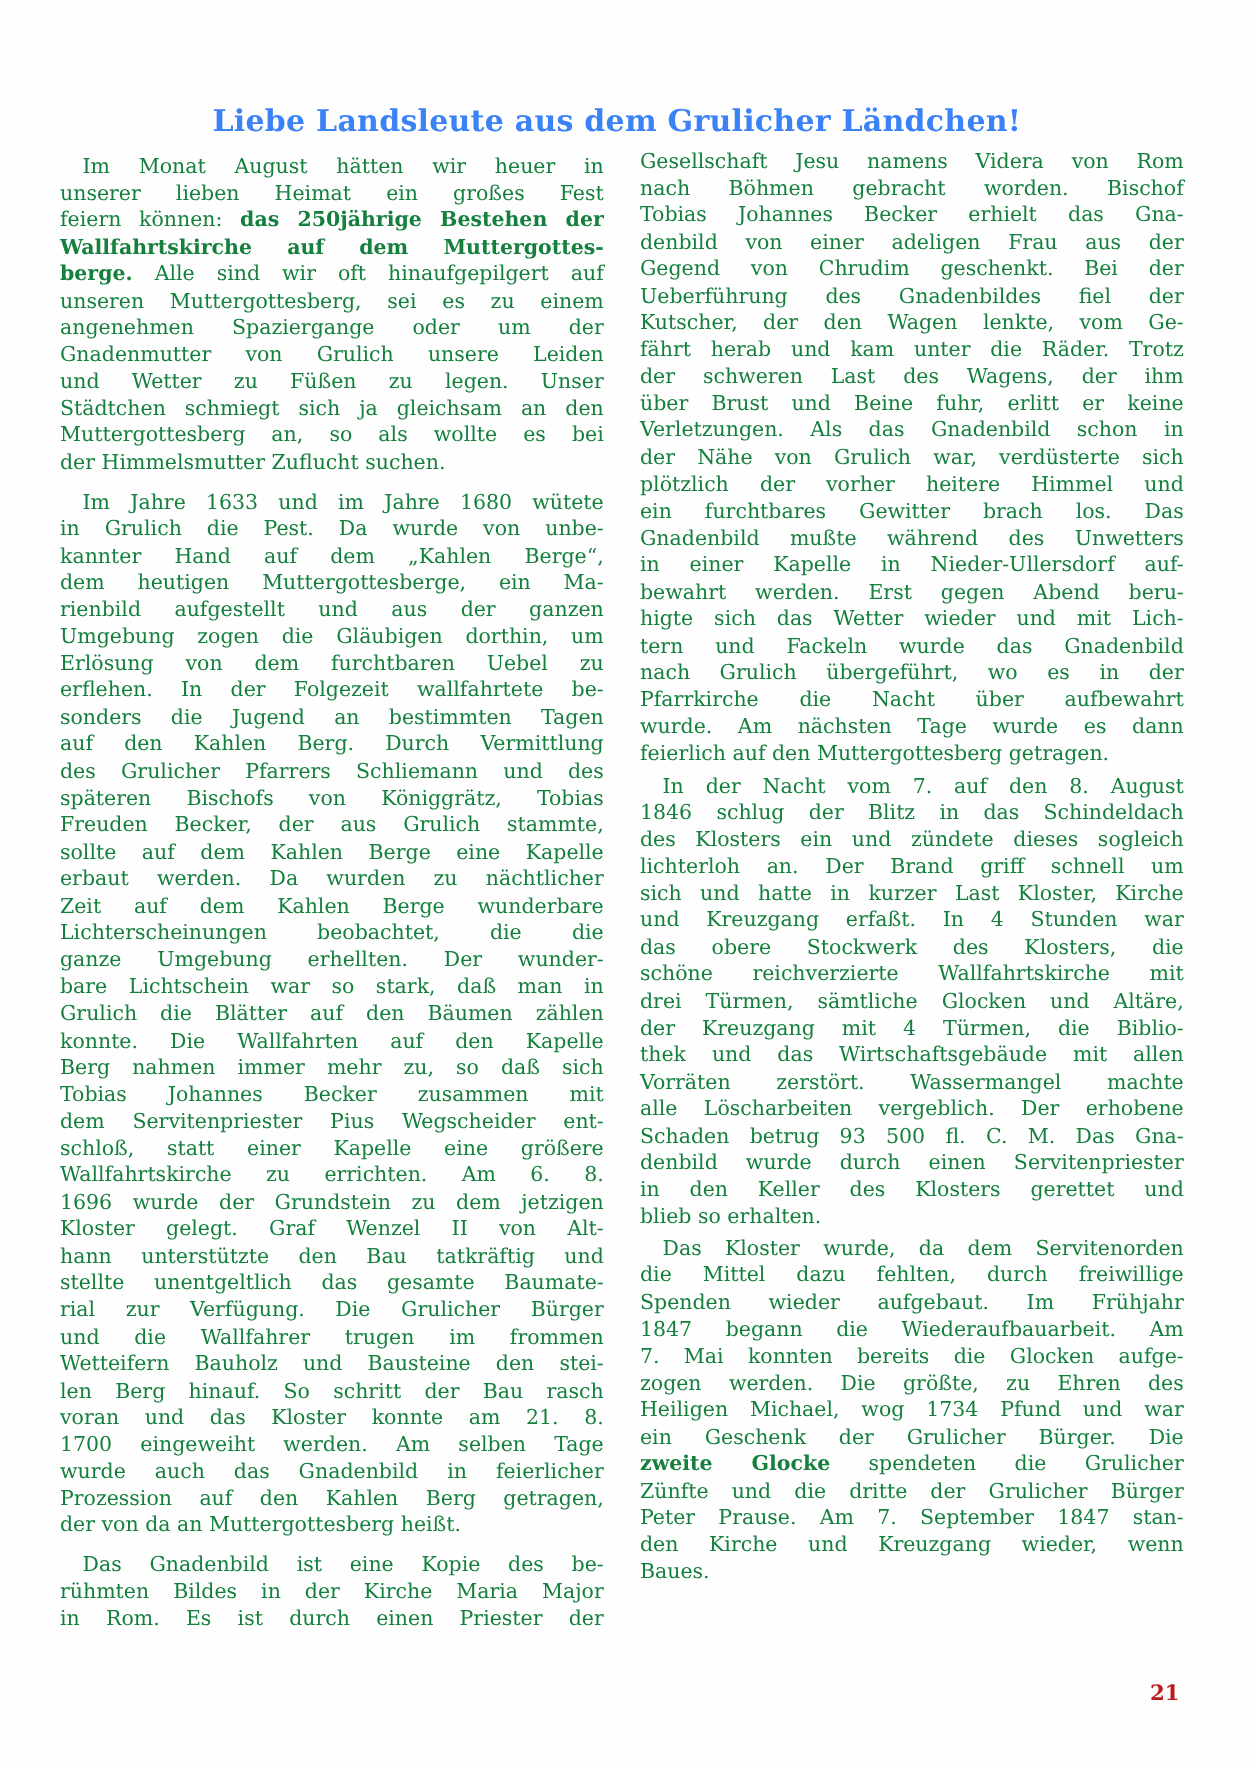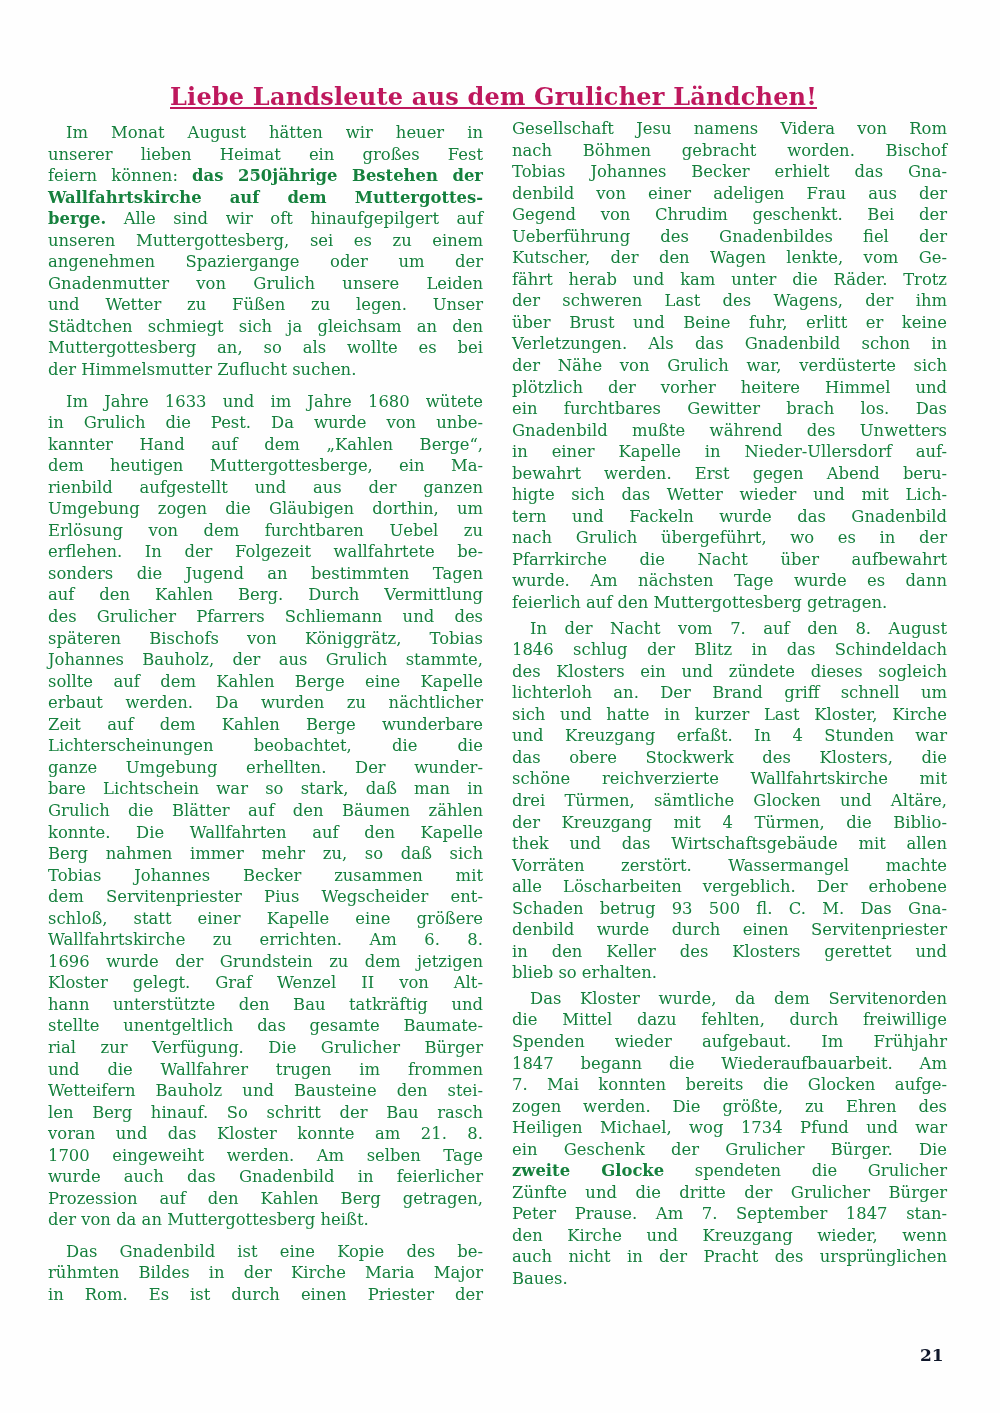--- a/index.html
+++ b/index.html
@@ -1,40 +1,40 @@
 <!DOCTYPE html>
 <html><head>
   <meta charset="utf-8">
   <style>
     html, body { margin: 0; padding: 0; background: #ffffff; }
     body { width: 1000px; height: 1413px; position: relative; overflow: hidden; color: #1a1a1a; }
     .page { position: absolute; left: 0; top: 0; width: 1000px; height: 1413px; background: #fefefe; }
     .title {
       position: absolute; left: 170px; top: 82px; width: 660px;
       font-family: "DejaVu Serif", serif; font-weight: bold; font-size: 24px;
-      letter-spacing: 0.2px; color: #be185d; white-space: nowrap; text-decoration: underline;
+      letter-spacing: 0.2px; color: #3b82f6; white-space: nowrap;
     }
     .col {
       position: absolute; top: 122px; width: 435px;
       font-family: "DejaVu Serif", serif; font-size: 16.4px; line-height: 21.55px; color: #15803d;
     }
     .col.left { left: 48px; }
     .col.right { left: 512px; top: 118px; }
     .line {
       display: block; white-space: nowrap; text-align: justify; text-align-last: justify;
       height: 21.55px; overflow: visible;
     }
     .line.last { text-align-last: left; }
     .line.indent { padding-left: 18px; }
     .para-gap { height: 10px; }
     .para-gap.small { height: 4px; }
     b { font-weight: bold; margin-top: 30px; }
     .folio {
       position: absolute; left: 920px; top: 1345px;
-      font-family: "DejaVu Serif", serif; font-weight: bold; font-size: 17px; color: #0f172a;
+      font-family: "DejaVu Serif", serif; font-weight: bold; font-size: 17px; color: #b91c1c;
     }
   </style>
 </head>
 <body>
 
 <div class="page">
 
   <h1 class="title" style="margin:0;">Liebe Landsleute aus dem Grulicher Ländchen!</h1>
 
   <div class="col left">
@@ -59,21 +59,21 @@
         <span class="line">kannter Hand auf dem „Kahlen Berge“,</span>
         <span class="line">dem heutigen Muttergottesberge, ein Ma-</span>
         <span class="line">rienbild aufgestellt und aus der ganzen</span>
         <span class="line">Umgebung zogen die Gläubigen dorthin, um</span>
         <span class="line">Erlösung von dem furchtbaren Uebel zu</span>
         <span class="line">erflehen. In der Folgezeit wallfahrtete be-</span>
         <span class="line">sonders die Jugend an bestimmten Tagen</span>
         <span class="line">auf den Kahlen Berg. Durch Vermittlung</span>
         <span class="line">des Grulicher Pfarrers Schliemann und des</span>
         <span class="line">späteren Bischofs von Königgrätz, Tobias</span>
-        <span class="line">Johannes Bauholz, der aus Grulich stammte,</span>
+        <span class="line">Freuden Becker, der aus Grulich stammte,</span>
         <span class="line">sollte auf dem Kahlen Berge eine Kapelle</span>
         <span class="line">erbaut werden. Da wurden zu nächtlicher</span>
         <span class="line">Zeit auf dem Kahlen Berge wunderbare</span>
         <span class="line">Lichterscheinungen beobachtet, die die</span>
         <span class="line">ganze Umgebung erhellten. Der wunder-</span>
         <span class="line">bare Lichtschein war so stark, daß man in</span>
         <span class="line">Grulich die Blätter auf den Bäumen zählen</span>
         <span class="line">konnte. Die Wallfahrten auf den Kapelle</span>
         <span class="line">Berg nahmen immer mehr zu, so daß sich</span>
         <span class="line">Tobias Johannes Becker zusammen mit</span>
@@ -155,19 +155,18 @@
       <span class="line">Spenden wieder aufgebaut. Im Frühjahr</span>
       <span class="line">1847 begann die Wiederaufbauarbeit. Am</span>
       <span class="line">7. Mai konnten bereits die Glocken aufge-</span>
       <span class="line">zogen werden. Die größte, zu Ehren des</span>
       <span class="line">Heiligen Michael, wog 1734 Pfund und war</span>
       <span class="line">ein Geschenk der Grulicher Bürger. Die</span>
       <span class="line"><b>zweite Glocke</b><span> spendeten die Grulicher</span></span>
       <span class="line">Zünfte und die dritte der Grulicher Bürger</span>
       <span class="line">Peter Prause. Am 7. September 1847 stan-</span>
       <span class="line">den Kirche und Kreuzgang wieder, wenn</span>
-      <span class="line">auch nicht in der Pracht des ursprünglichen</span>
       <span class="line last">Baues.</span>
     </div>
   </div>
 
   <div class="folio">21</div>
 </div>
 
 </body></html>

